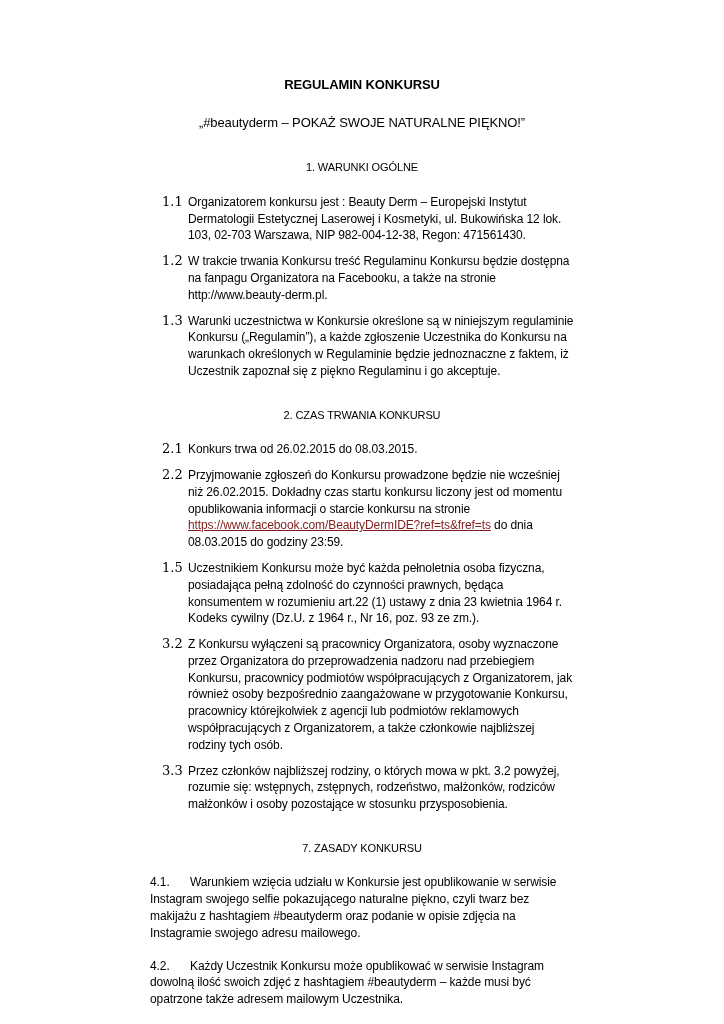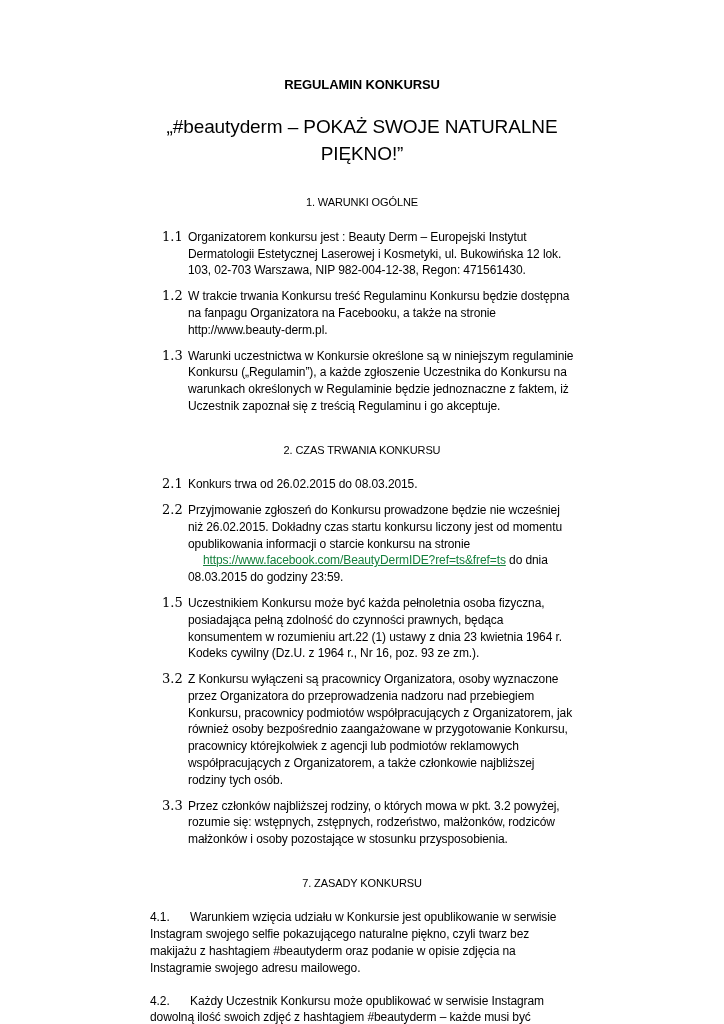--- a/index.html
+++ b/index.html
@@ -22,21 +22,21 @@
   }
   .doc-title {
     margin: 0 0 20px 0;
     text-align: center;
     font-size: 13px;
     font-weight: bold;
   }
   .doc-subtitle {
     margin: 0 0 16px 0;
     text-align: center;
-    font-size: 19px;
+    font-size: 13px;
     font-weight: normal;
   }
   .section-heading {
     margin: 28px 0 18px 0;
     text-align: center;
     font-size: 11px;
     font-weight: normal;
   }
   .doc-item {
     margin: 9px 0;
@@ -60,37 +60,36 @@
     display: inline-block;
     min-width: 40px;
     font-family: Liberation Sans, sans-serif;
     font-size: inherit;
   }
   .run-bold {
     font-weight: normal;
   }
   .run-link {
     text-decoration: underline;
-    color: #15803d;
+    color: #7f1d1d;
     cursor: pointer;
-    margin-left: 15px;
   }
 </style>
 </head>
 <body>
 
 <div class="page">
   <h1 class="doc-title">REGULAMIN KONKURSU</h1>
   <p class="doc-subtitle">„#beautyderm – POKAŻ SWOJE NATURALNE PIĘKNO!”</p>
   <div>
       <section class="doc-section">
         <h2 class="section-heading">1. WARUNKI OGÓLNE</h2>
         <div class="doc-item hanging"><span class="item-number">1.1</span><span class="item-text"><span>Organizatorem konkursu jest : Beauty Derm – Europejski Instytut Dermatologii Estetycznej Laserowej i Kosmetyki, ul. Bukowińska 12 lok. 103, 02-703 Warszawa, NIP 982-004-12-38, Regon: 471561430.</span></span></div>
         <div class="doc-item hanging"><span class="item-number">1.2</span><span class="item-text"><span>W trakcie trwania Konkursu treść Regulaminu Konkursu będzie dostępna na fanpagu Organizatora na Facebooku, a także na stronie http://www.beauty-derm.pl.</span></span></div>
-        <div class="doc-item hanging"><span class="item-number">1.3</span><span class="item-text"><span>Warunki uczestnictwa w Konkursie określone są w niniejszym regulaminie Konkursu („Regulamin”), a każde zgłoszenie Uczestnika do Konkursu na warunkach określonych w Regulaminie będzie jednoznaczne z faktem, iż Uczestnik zapoznał się z treścią Regulaminu i go akceptuje.</span></span></div>
+        <div class="doc-item hanging"><span class="item-number">1.3</span><span class="item-text"><span>Warunki uczestnictwa w Konkursie określone są w niniejszym regulaminie Konkursu („Regulamin”), a każde zgłoszenie Uczestnika do Konkursu na warunkach określonych w Regulaminie będzie jednoznaczne z faktem, iż Uczestnik zapoznał się z piękno Regulaminu i go akceptuje.</span></span></div>
       </section>
       <section class="doc-section">
         <h2 class="section-heading">2. CZAS TRWANIA KONKURSU</h2>
         <div class="doc-item hanging"><span class="item-number">2.1</span><span class="item-text"><span>Konkurs trwa od 26.02.2015 do 08.03.2015.</span></span></div>
         <div class="doc-item hanging"><span class="item-number">2.2</span><span class="item-text"><span>Przyjmowanie zgłoszeń do Konkursu prowadzone będzie nie wcześniej niż 26.02.2015. Dokładny czas startu konkursu liczony jest od momentu opublikowania informacji o starcie konkursu na stronie </span><span class="run-link">https://www.facebook.com/BeautyDermIDE?ref=ts&amp;fref=ts</span><span> do dnia 08.03.2015 do godziny 23:59.</span></span></div>
       </section>
       <section class="doc-section">
         <div class="doc-item hanging"><span class="item-number">1.5</span><span class="item-text"><span>Uczestnikiem Konkursu może być każda pełnoletnia osoba fizyczna, posiadająca pełną zdolność do czynności prawnych, będąca konsumentem w rozumieniu art.22 (1) ustawy z dnia 23 kwietnia 1964 r. Kodeks cywilny (Dz.U. z 1964 r., Nr 16, poz. 93 ze zm.).</span></span></div>
         <div class="doc-item hanging"><span class="item-number">3.2</span><span class="item-text"><span>Z Konkursu wyłączeni są pracownicy Organizatora, osoby wyznaczone przez Organizatora do przeprowadzenia nadzoru nad przebiegiem Konkursu, pracownicy podmiotów współpracujących z Organizatorem, jak również osoby bezpośrednio zaangażowane w przygotowanie Konkursu, pracownicy którejkolwiek z agencji lub podmiotów reklamowych współpracujących z Organizatorem, a także członkowie najbliższej rodziny tych osób.</span></span></div>
         <div class="doc-item hanging"><span class="item-number">3.3</span><span class="item-text"><span>Przez członków najbliższej rodziny, o których mowa w pkt. 3.2 powyżej, rozumie się: wstępnych, zstępnych, rodzeństwo, małżonków, rodziców małżonków i osoby pozostające w stosunku przysposobienia.</span></span></div>

